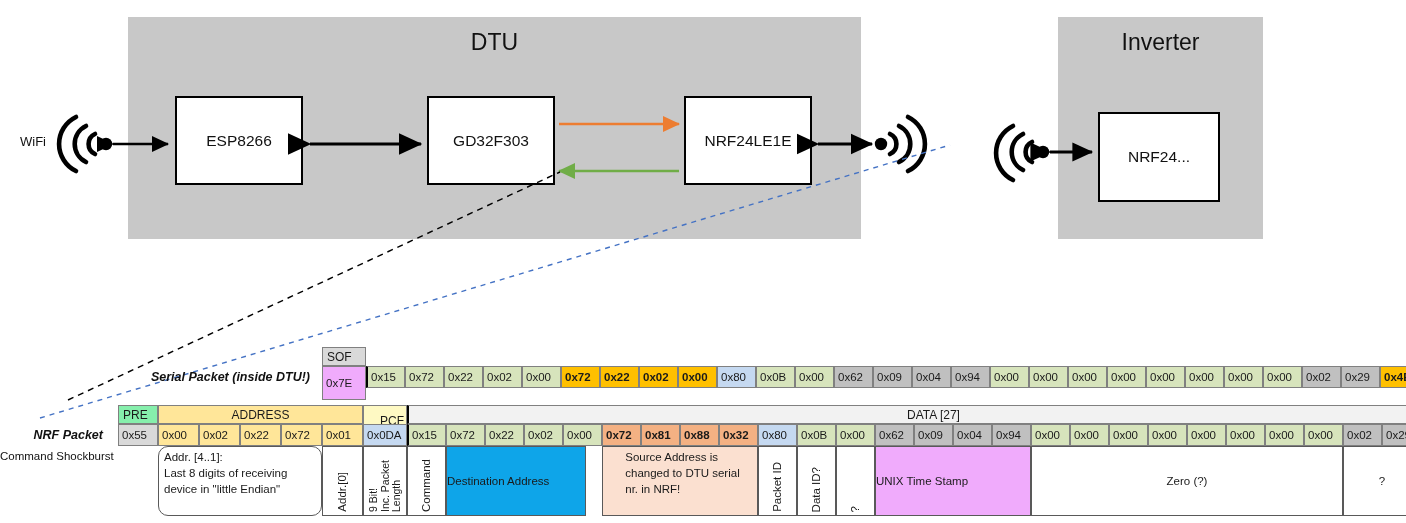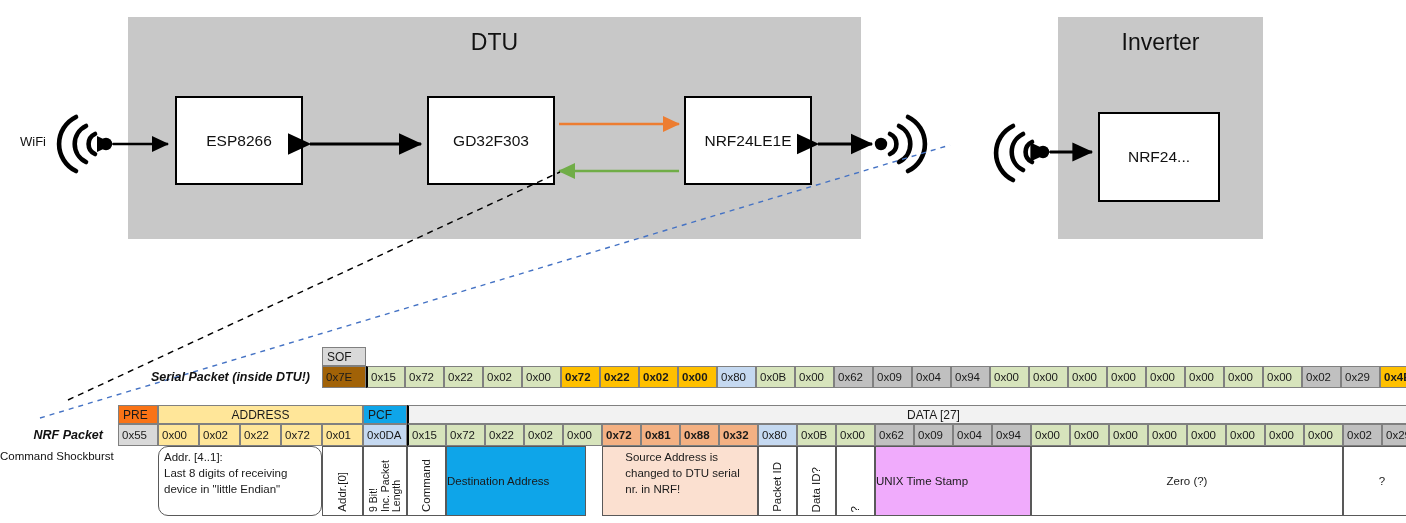--- a/index.html
+++ b/index.html
@@ -176,21 +176,21 @@
     <line x1="68" y1="400" x2="560" y2="172" stroke="#000000" stroke-width="1.4" stroke-dasharray="6 5"></line>
     <line x1="40" y1="418" x2="950" y2="145" stroke="#4472c4" stroke-width="1.4" stroke-dasharray="5 5"></line>
   </svg>
 
   <div class="row-label" style="left:0px; top:370px; width:310px;">Serial Packet (inside DTU!)</div>
 
   <div id="serial-groups">
       <div class="hdrgrp" style="left: 322px; top: 347px; width: 44px; height: 19px; background: rgb(217, 217, 217);;justify-content:flex-start;padding-left:4px">SOF</div>
     </div>
   <div id="serial-cells">
-      <div class="cell" style="left: 322px; top: 366px; width: 44px; height: 22px; background: #a16207;">0x7E</div>
+      <div class="cell" style="left: 322px; top: 366px; width: 44px; height: 34px; background: #f0abfc;">0x7E</div>
       <div class="cell thickleft" style="left: 366px; top: 366px; width: 39px; height: 22px; background: rgb(215, 228, 188);">0x15</div>
       <div class="cell" style="left: 405px; top: 366px; width: 39px; height: 22px; background: rgb(215, 228, 188);">0x72</div>
       <div class="cell" style="left: 444px; top: 366px; width: 39px; height: 22px; background: rgb(215, 228, 188);">0x22</div>
       <div class="cell" style="left: 483px; top: 366px; width: 39px; height: 22px; background: rgb(215, 228, 188);">0x02</div>
       <div class="cell" style="left: 522px; top: 366px; width: 39px; height: 22px; background: rgb(215, 228, 188);">0x00</div>
       <div class="cell bold" style="left: 561px; top: 366px; width: 39px; height: 22px; background: rgb(255, 192, 0); font-weight: bold;">0x72</div>
       <div class="cell bold" style="left: 600px; top: 366px; width: 39px; height: 22px; background: rgb(255, 192, 0); font-weight: bold;">0x22</div>
       <div class="cell bold" style="left: 639px; top: 366px; width: 39px; height: 22px; background: rgb(255, 192, 0); font-weight: bold;">0x02</div>
       <div class="cell bold" style="left: 678px; top: 366px; width: 39px; height: 22px; background: rgb(255, 192, 0); font-weight: bold;">0x00</div>
       <div class="cell" style="left: 717px; top: 366px; width: 39px; height: 22px; background: rgb(197, 217, 241);">0x80</div>
@@ -210,23 +210,23 @@
       <div class="cell" style="left: 1263px; top: 366px; width: 39px; height: 22px; background: rgb(215, 228, 188);">0x00</div>
       <div class="cell" style="left: 1302px; top: 366px; width: 39px; height: 22px; background: rgb(192, 192, 192);">0x02</div>
       <div class="cell" style="left: 1341px; top: 366px; width: 39px; height: 22px; background: rgb(192, 192, 192);">0x29</div>
       <div class="cell bold" style="left: 1380px; top: 366px; width: 39px; height: 22px; background: rgb(255, 192, 0); font-weight: bold;">0x4E</div>
     </div>
 
   <div class="row-label" style="left:0px; top:428px; width:103px;">NRF Packet</div>
   <div class="row-sublabel" style="left:0px; top:450px; width:110px;">Command Shockburst</div>
 
   <div id="nrf-groups">
-      <div class="hdrgrp" style="left: 118px; top: 405px; width: 40px; height: 19px; background: #f97316;;justify-content:flex-start;padding-left:4px">PRE</div>
+      <div class="hdrgrp" style="left: 118px; top: 405px; width: 40px; height: 19px; background: #86efac;;justify-content:flex-start;padding-left:4px">PRE</div>
       <div class="hdrgrp" style="left: 158px; top: 405px; width: 205px; height: 19px; background: rgb(255, 230, 153);">ADDRESS</div>
-      <div class="hdrgrp" style="left: 363px; top: 405px; width: 44px; height: 19px; background: #0ea5e9;;justify-content:flex-start;padding-left:4px">PCF</div>
+      <div class="hdrgrp" style="left: 363px; top: 405px; width: 44px; height: 32px; background: #fef9c3;;justify-content:flex-start;padding-left:16px">PCF</div>
       <div class="hdrgrp" style="left: 407px; top: 405px; width: 1053px; height: 19px; background: rgb(242, 242, 242);;border-left:2px solid #000;border-right:2px solid #000">DATA [27]</div>
     </div>
   <div id="nrf-cells">
       <div class="cell" style="left: 118px; top: 424px; width: 40px; height: 22px; background: rgb(217, 217, 217);">0x55</div>
       <div class="cell" style="left: 158px; top: 424px; width: 41px; height: 22px; background: rgb(255, 230, 153);">0x00</div>
       <div class="cell" style="left: 199px; top: 424px; width: 41px; height: 22px; background: rgb(255, 230, 153);">0x02</div>
       <div class="cell" style="left: 240px; top: 424px; width: 41px; height: 22px; background: rgb(255, 230, 153);">0x22</div>
       <div class="cell" style="left: 281px; top: 424px; width: 41px; height: 22px; background: rgb(255, 230, 153);">0x72</div>
       <div class="cell" style="left: 322px; top: 424px; width: 41px; height: 22px; background: rgb(255, 230, 153);">0x01</div>
       <div class="cell" style="left: 363px; top: 424px; width: 44px; height: 22px; background: rgb(197, 217, 241);">0x0DA</div>

